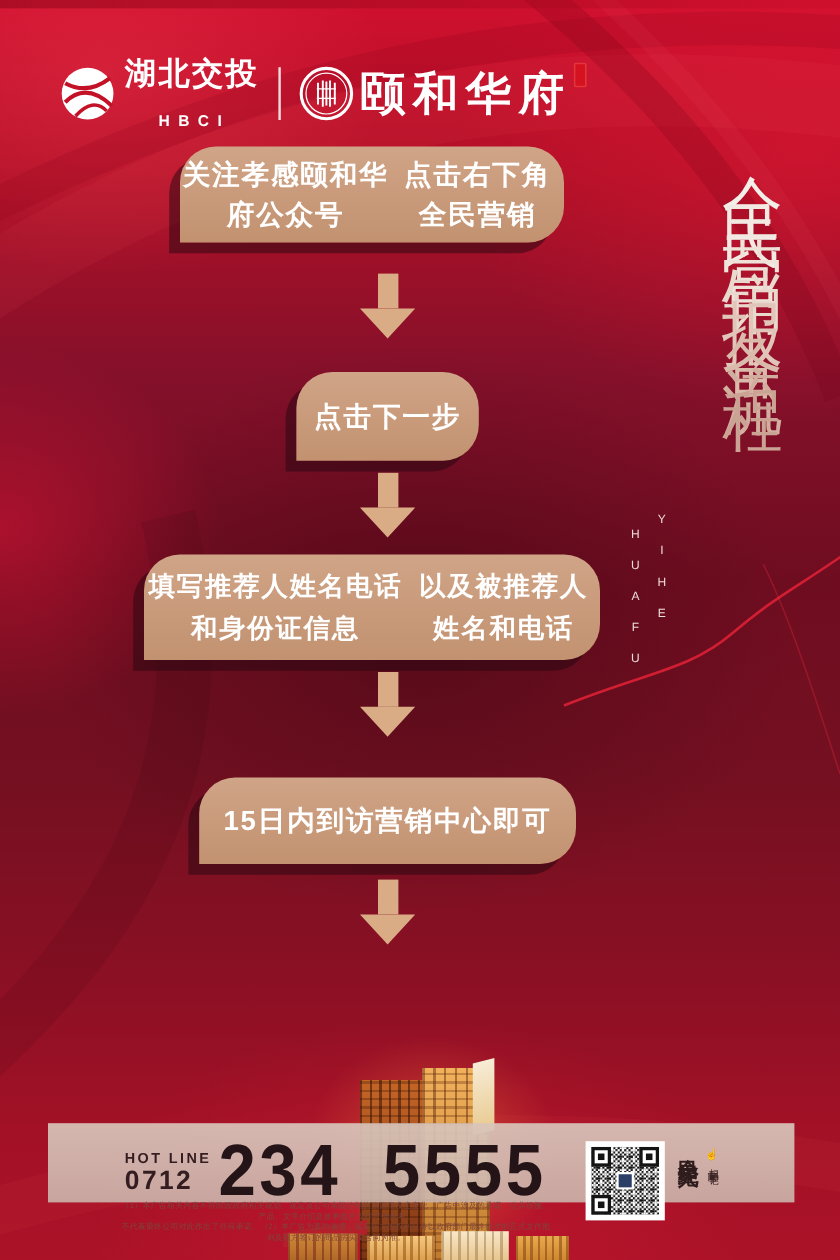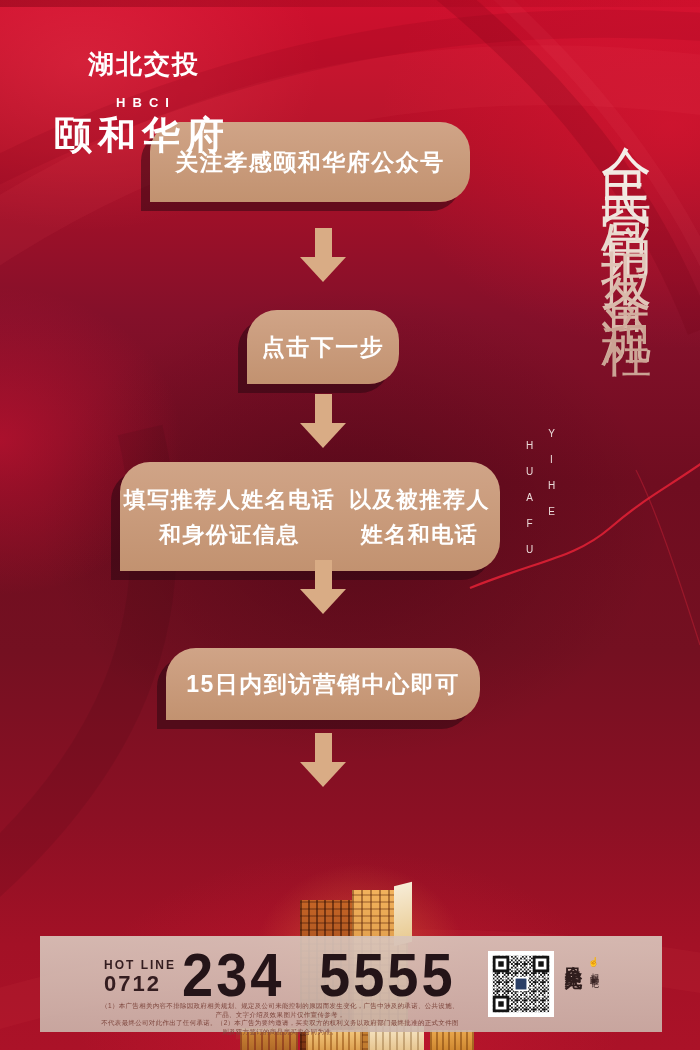--- a/index.html
+++ b/index.html
@@ -9,21 +9,21 @@
       radial-gradient(ellipse 340px 240px at 12% 6%, rgba(255,70,90,0.30), transparent 70%),
       radial-gradient(ellipse 420px 320px at 96% 12%, rgba(235,25,55,0.45), transparent 70%),
       radial-gradient(ellipse 260px 220px at 0% 42%, rgba(225,20,55,0.50), transparent 70%),
       radial-gradient(ellipse 430px 330px at 50% 50%, rgba(28,0,10,0.30), transparent 72%),
       radial-gradient(ellipse 420px 260px at 50% 97%, rgba(225,30,55,0.35), transparent 65%),
       linear-gradient(180deg,#cf102e 0%,#b01027 14%,#84102a 30%,#6f0d20 46%,#741021 62%,#8c1024 78%,#a31126 90%,#ab1228 100%);}
   .poster::before{content:"";position:absolute;left:0;top:0;width:700px;height:7px;
     background:linear-gradient(90deg,rgba(140,5,25,.55),rgba(190,10,35,.25));z-index:5;}
   svg.bgfx{position:absolute;left:0;top:0;z-index:1;pointer-events:none;}
   
-  .logos{position:absolute;left:50px;top:50px;height:56px;display:flex;align-items:center;z-index:6;flex-direction:column;}
+  .logos{position:absolute;left:50px;top:50px;height:56px;display:flex;align-items:center;z-index:6;}
   .globe{width:46px;height:46px;}
   .hbci-text{margin-left:8px;color:#fff;text-align:center;}
   .hbci-name{font-family:"DejaVu Serif",serif;font-weight:bold;font-size:26px;letter-spacing:2px;line-height:28px;}
   .hbci-sub{font-size:13px;font-weight:bold;letter-spacing:7px;line-height:15px;margin-top:17px;padding-left:4px;}
   .logo-div{width:2px;height:44px;background:rgba(255,255,255,.85);margin:0 14px 0 16px;}
   .sealcirc{width:48px;height:48px;}
   .yihe-name{font-family:"DejaVu Serif",serif;font-weight:bold;font-size:38px;color:#fff;letter-spacing:6px;margin-left:4px;}
   .redstamp{width:11px;height:21px;background:#d5121f;border-radius:2px;margin-left:2px;align-self:flex-start;margin-top:2px;
     box-shadow:inset 0 0 0 1.5px rgba(255,120,120,.35);}
   
@@ -45,21 +45,21 @@
   .latin-right{left:546px;top:428px;}
   .latin-left{left:524px;top:440px;}
   
   .step{position:absolute;z-index:3;background:linear-gradient(180deg,#d0a487 0%,#c29270 100%);
     border-radius:30px 30px 30px 0;box-shadow:-9px 9px 0 rgba(38,6,16,.5);
     display:flex;flex-direction:row;align-items:center;justify-content:center;
     color:#fff;font-weight:bold;letter-spacing:1.5px;}
   .step .ln{display:block;text-align:center;}
   .s1{left:150px;top:122px;width:320px;height:80px;font-size:23px;line-height:34px;}
   .s2{left:247px;top:310px;width:152px;height:74px;font-size:23px;}
-  .s3{left:120px;top:462px;width:380px;height:109px;font-size:22px;line-height:35px;}
+  .s3{left:120px;top:462px;width:380px;height:88px;font-size:22px;line-height:35px;}
   .s4{left:166px;top:648px;width:314px;height:72px;font-size:23px;}
   .s5{left:136px;top:816px;width:368px;height:88px;font-size:23px;line-height:36px;}
   .arrow{position:absolute;left:300px;width:46px;height:54px;z-index:3;display:flex;flex-direction:column;align-items:center;}
   .arrow .shaft{width:17px;height:29px;background:#d9ac85;}
   .arrow .head{width:0;height:0;border-left:23px solid transparent;border-right:23px solid transparent;border-top:25px solid #d9ac85;}
   .a1{top:228px;} .a2{top:394px;} .a3{top:560px;} .a4{top:733px;}
   
   .bld{position:absolute;z-index:2;}
   .glow{left:250px;top:860px;width:220px;height:180px;
     background:radial-gradient(ellipse at 50% 55%, rgba(255,150,60,.38), transparent 68%);}
@@ -77,21 +77,21 @@
   .t-b1{left:240px;top:1028px;width:58px;height:22px;
     background-image:repeating-linear-gradient(90deg,rgba(120,30,20,.5) 0 2px,transparent 2px 7px),linear-gradient(180deg,#d08a3a,#b06a28);}
   .t-b1r{left:236px;top:1022px;width:70px;height:12px;background:#b3202c;transform:skewY(-9deg);}
   .t-b2{left:306px;top:1030px;width:56px;height:20px;
     background-image:repeating-linear-gradient(90deg,rgba(140,70,10,.5) 0 2px,transparent 2px 6px),linear-gradient(180deg,#f4c87e,#dca050);}
   .t-b3{left:368px;top:1026px;width:56px;height:24px;
     background-image:repeating-linear-gradient(90deg,rgba(150,110,60,.45) 0 2px,transparent 2px 7px),linear-gradient(180deg,#f8e7c8,#e7c690);}
   .t-b4{left:430px;top:1030px;width:44px;height:20px;
     background-image:repeating-linear-gradient(90deg,rgba(120,60,10,.5) 0 2px,transparent 2px 6px),linear-gradient(180deg,#eaa94e,#cf8830);}
   
-  .bar{position:absolute;left:40px;top:936px;width:622px;height:96px;z-index:4;
+  .bar{position:absolute;left:40px;top:936px;width:622px;height:66px;z-index:4;
     background:linear-gradient(180deg,rgba(217,197,187,.92),rgba(203,181,171,.9));}
   .hotline{position:absolute;left:64px;top:22px;color:#341d20;}
   .hl-label{font-size:12px;letter-spacing:2px;font-weight:bold;line-height:14px;}
   .hl-code{font-size:22px;font-weight:bold;letter-spacing:2px;line-height:24px;}
   .phone{position:absolute;left:142px;top:4px;color:#241418;font-size:56px;font-weight:800;
     letter-spacing:3px;word-spacing:16px;transform:scaleY(1.08);transform-origin:top;
     font-family:"Liberation Sans",sans-serif;}
   .disc{position:absolute;left:60px;top:66px;width:360px;text-align:center;color:#7d453c;
     font-size:6.5px;line-height:8.5px;letter-spacing:.3px;}
   .qr{position:absolute;left:448px;top:15px;width:66px;height:66px;background:#fff;padding:3px;box-sizing:border-box;}
@@ -144,20 +144,21 @@
   </div>
 
   <div class="vtitle">
     <span>全</span><span>民</span><span>营</span><span>销</span><span>报</span><span>备</span><span>流</span><span>程</span>
   </div>
   <div class="latin-col latin-right">YIHE</div>
   <div class="latin-col latin-left">HUAFU</div>
 
   <div class="step s1">
     <span class="ln">关注孝感颐和华府公众号</span>
+    <span class="ln">点击右下角全民营销</span>
   </div>
   <div class="arrow a1">
       <div class="shaft"></div>
       <div class="head"></div>
     </div>
 
   <div class="step s2">
     <span class="ln">点击下一步</span>
   </div>
   <div class="arrow a2">

